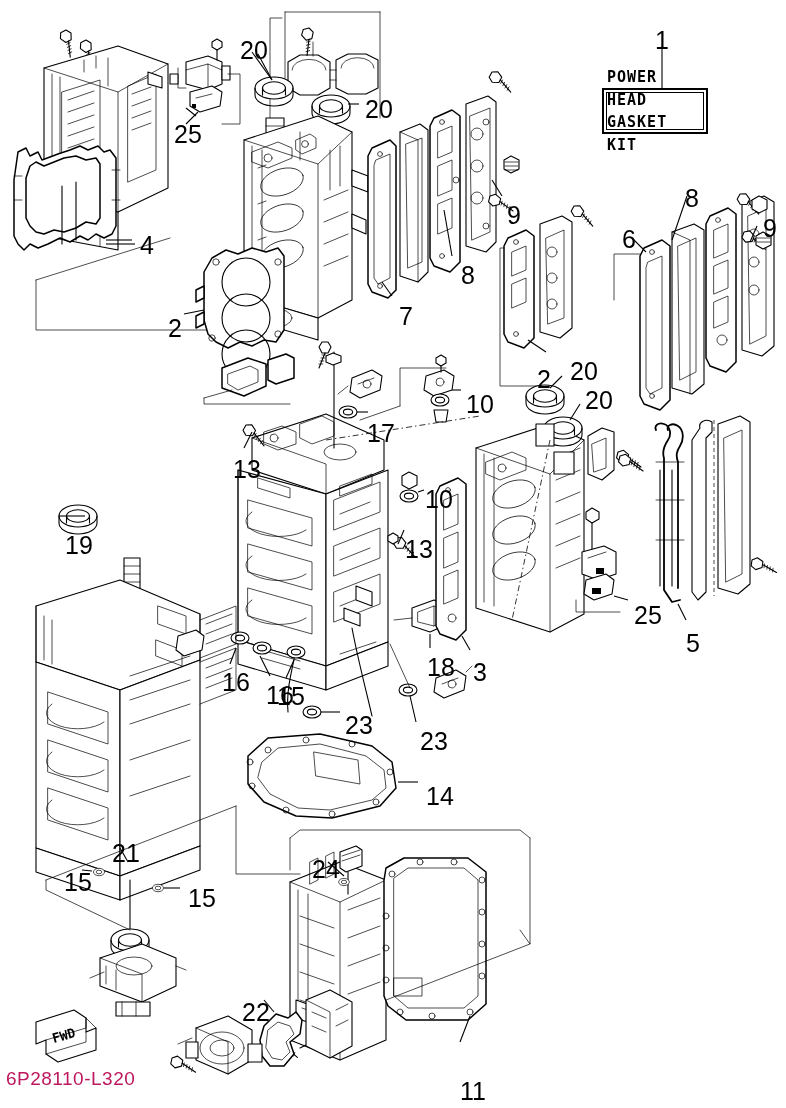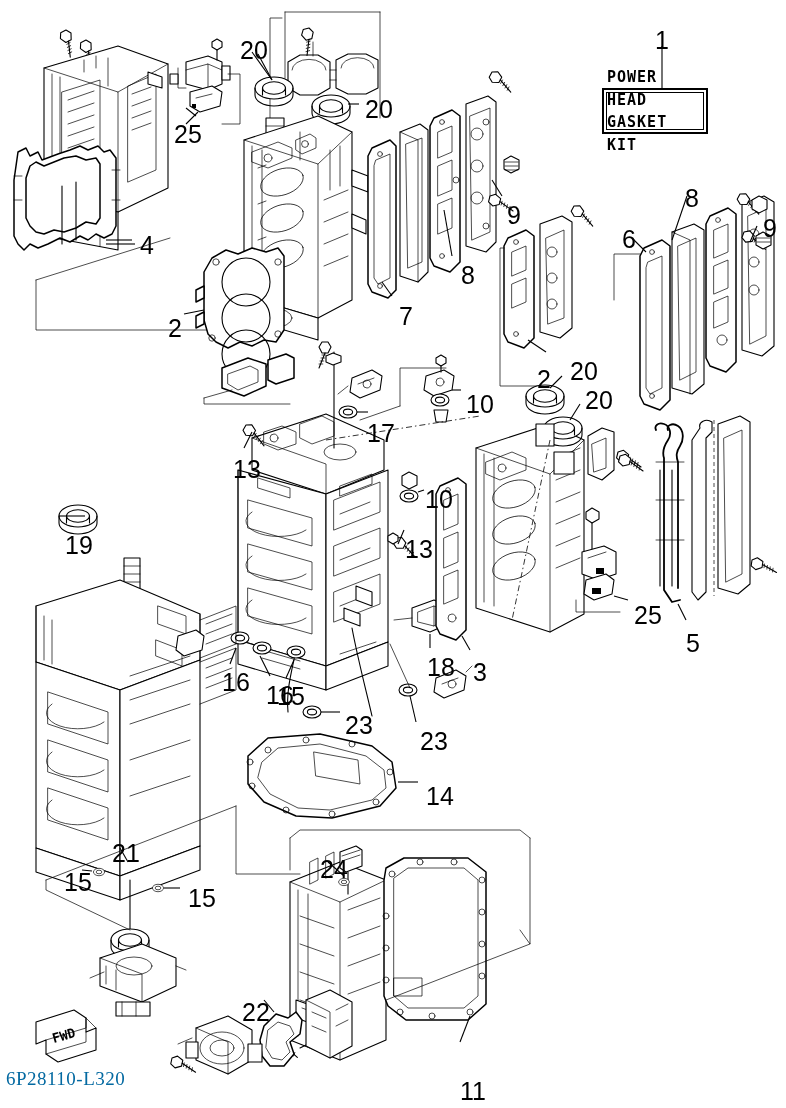--- a/index.html
+++ b/index.html
@@ -41,23 +41,23 @@
   #kitbox .kline{
     font-family:"DejaVu Sans Mono", monospace;
     font-size:15px;
     font-weight:bold;
     letter-spacing:1px;
     color:#000;
     line-height:1.5;
   }
   #partno{
     position:absolute;
-    font-family:Liberation Serif, serif;
+    font-family:Liberation Sans, sans-serif;
     font-size:19px;
-    color:#0369a1;
+    color:#be185d;
     letter-spacing:0.5px;
   }
   #fwdlabel{
     position:absolute;
     font-family:"DejaVu Sans Mono", monospace;
     font-size:13px;
     font-weight:bold;
     color:#000;
   }
 </style>
@@ -737,18 +737,18 @@
       <div class="callout" style="left: 277px; top: 684px;">15</div>
       <div class="callout" style="left: 427px; top: 655px;">18</div>
       <div class="callout" style="left: 473px; top: 660px;">3</div>
       <div class="callout" style="left: 686px; top: 631px;">5</div>
       <div class="callout" style="left: 345px; top: 713px;">23</div>
       <div class="callout" style="left: 420px; top: 729px;">23</div>
       <div class="callout" style="left: 426px; top: 784px;">14</div>
       <div class="callout" style="left: 112px; top: 841px;">21</div>
       <div class="callout" style="left: 64px; top: 870px;">15</div>
       <div class="callout" style="left: 188px; top: 886px;">15</div>
-      <div class="callout" style="left: 320px; top: 857px;">24</div>
+      <div class="callout" style="left: 312px; top: 857px;">24</div>
       <div class="callout" style="left: 242px; top: 1000px;">22</div>
       <div class="callout" style="left: 460px; top: 1051px; margin-top: 28px;">11</div>
     </div>
 
 </div>
 
 </body></html>

